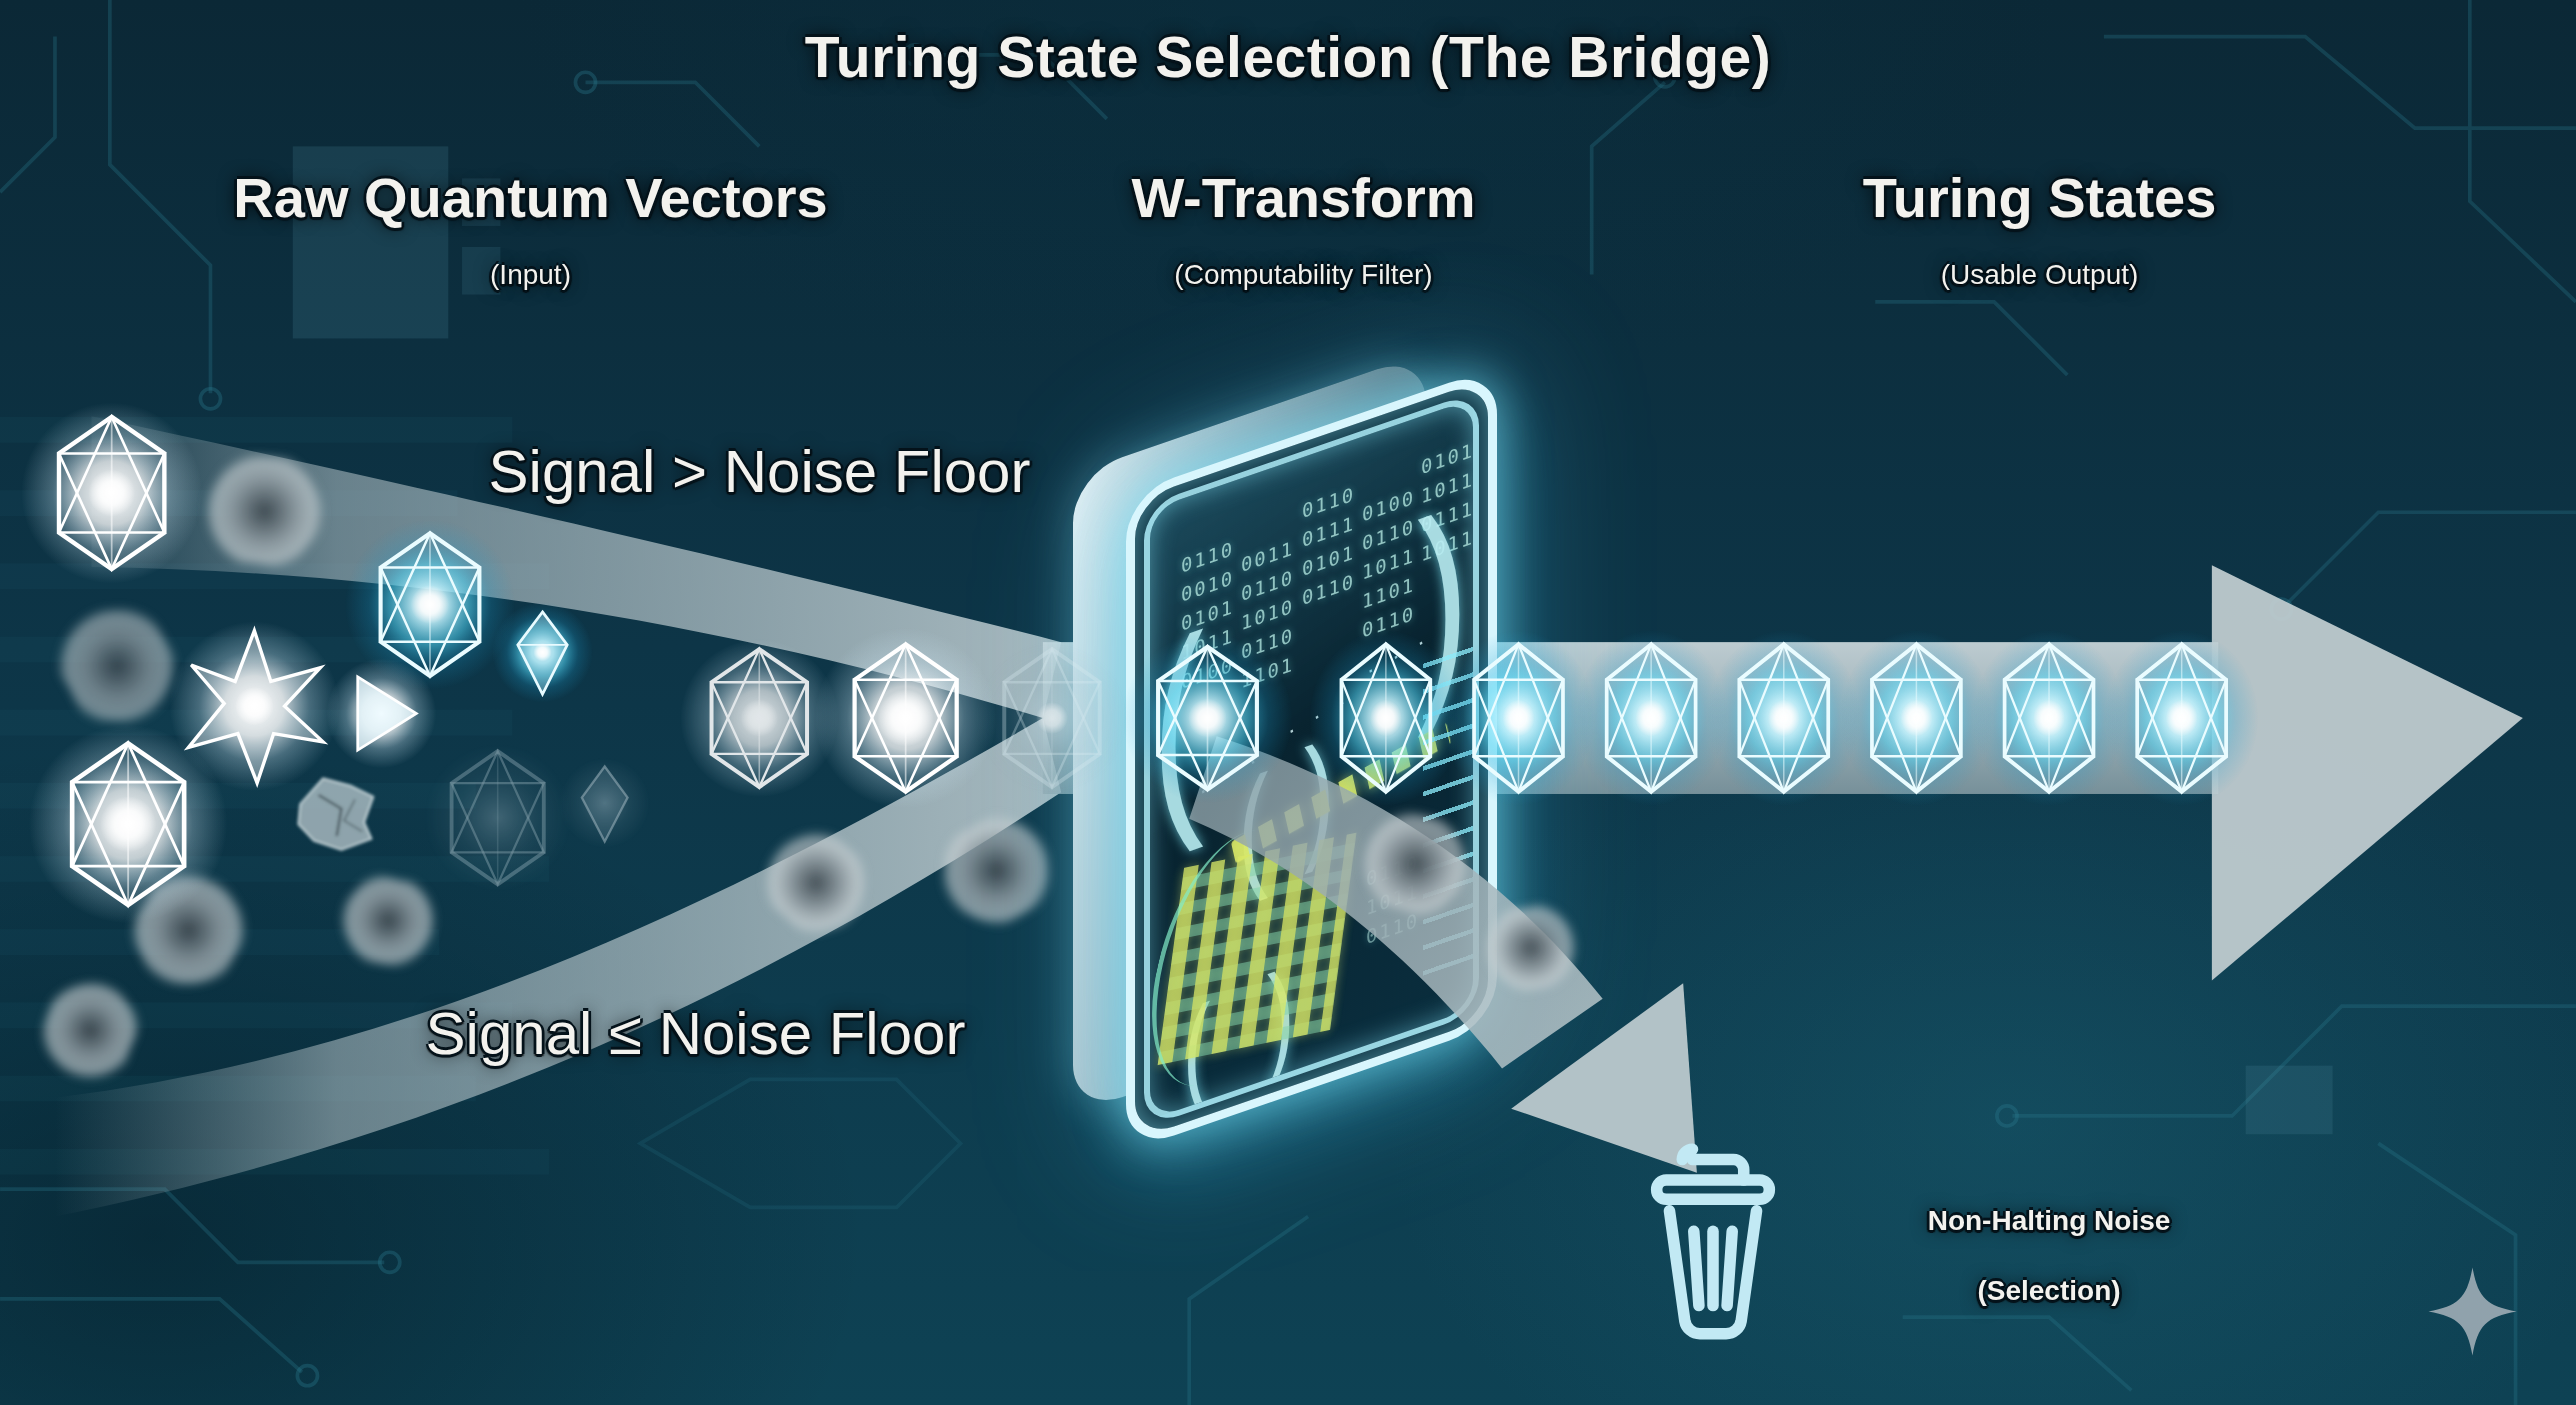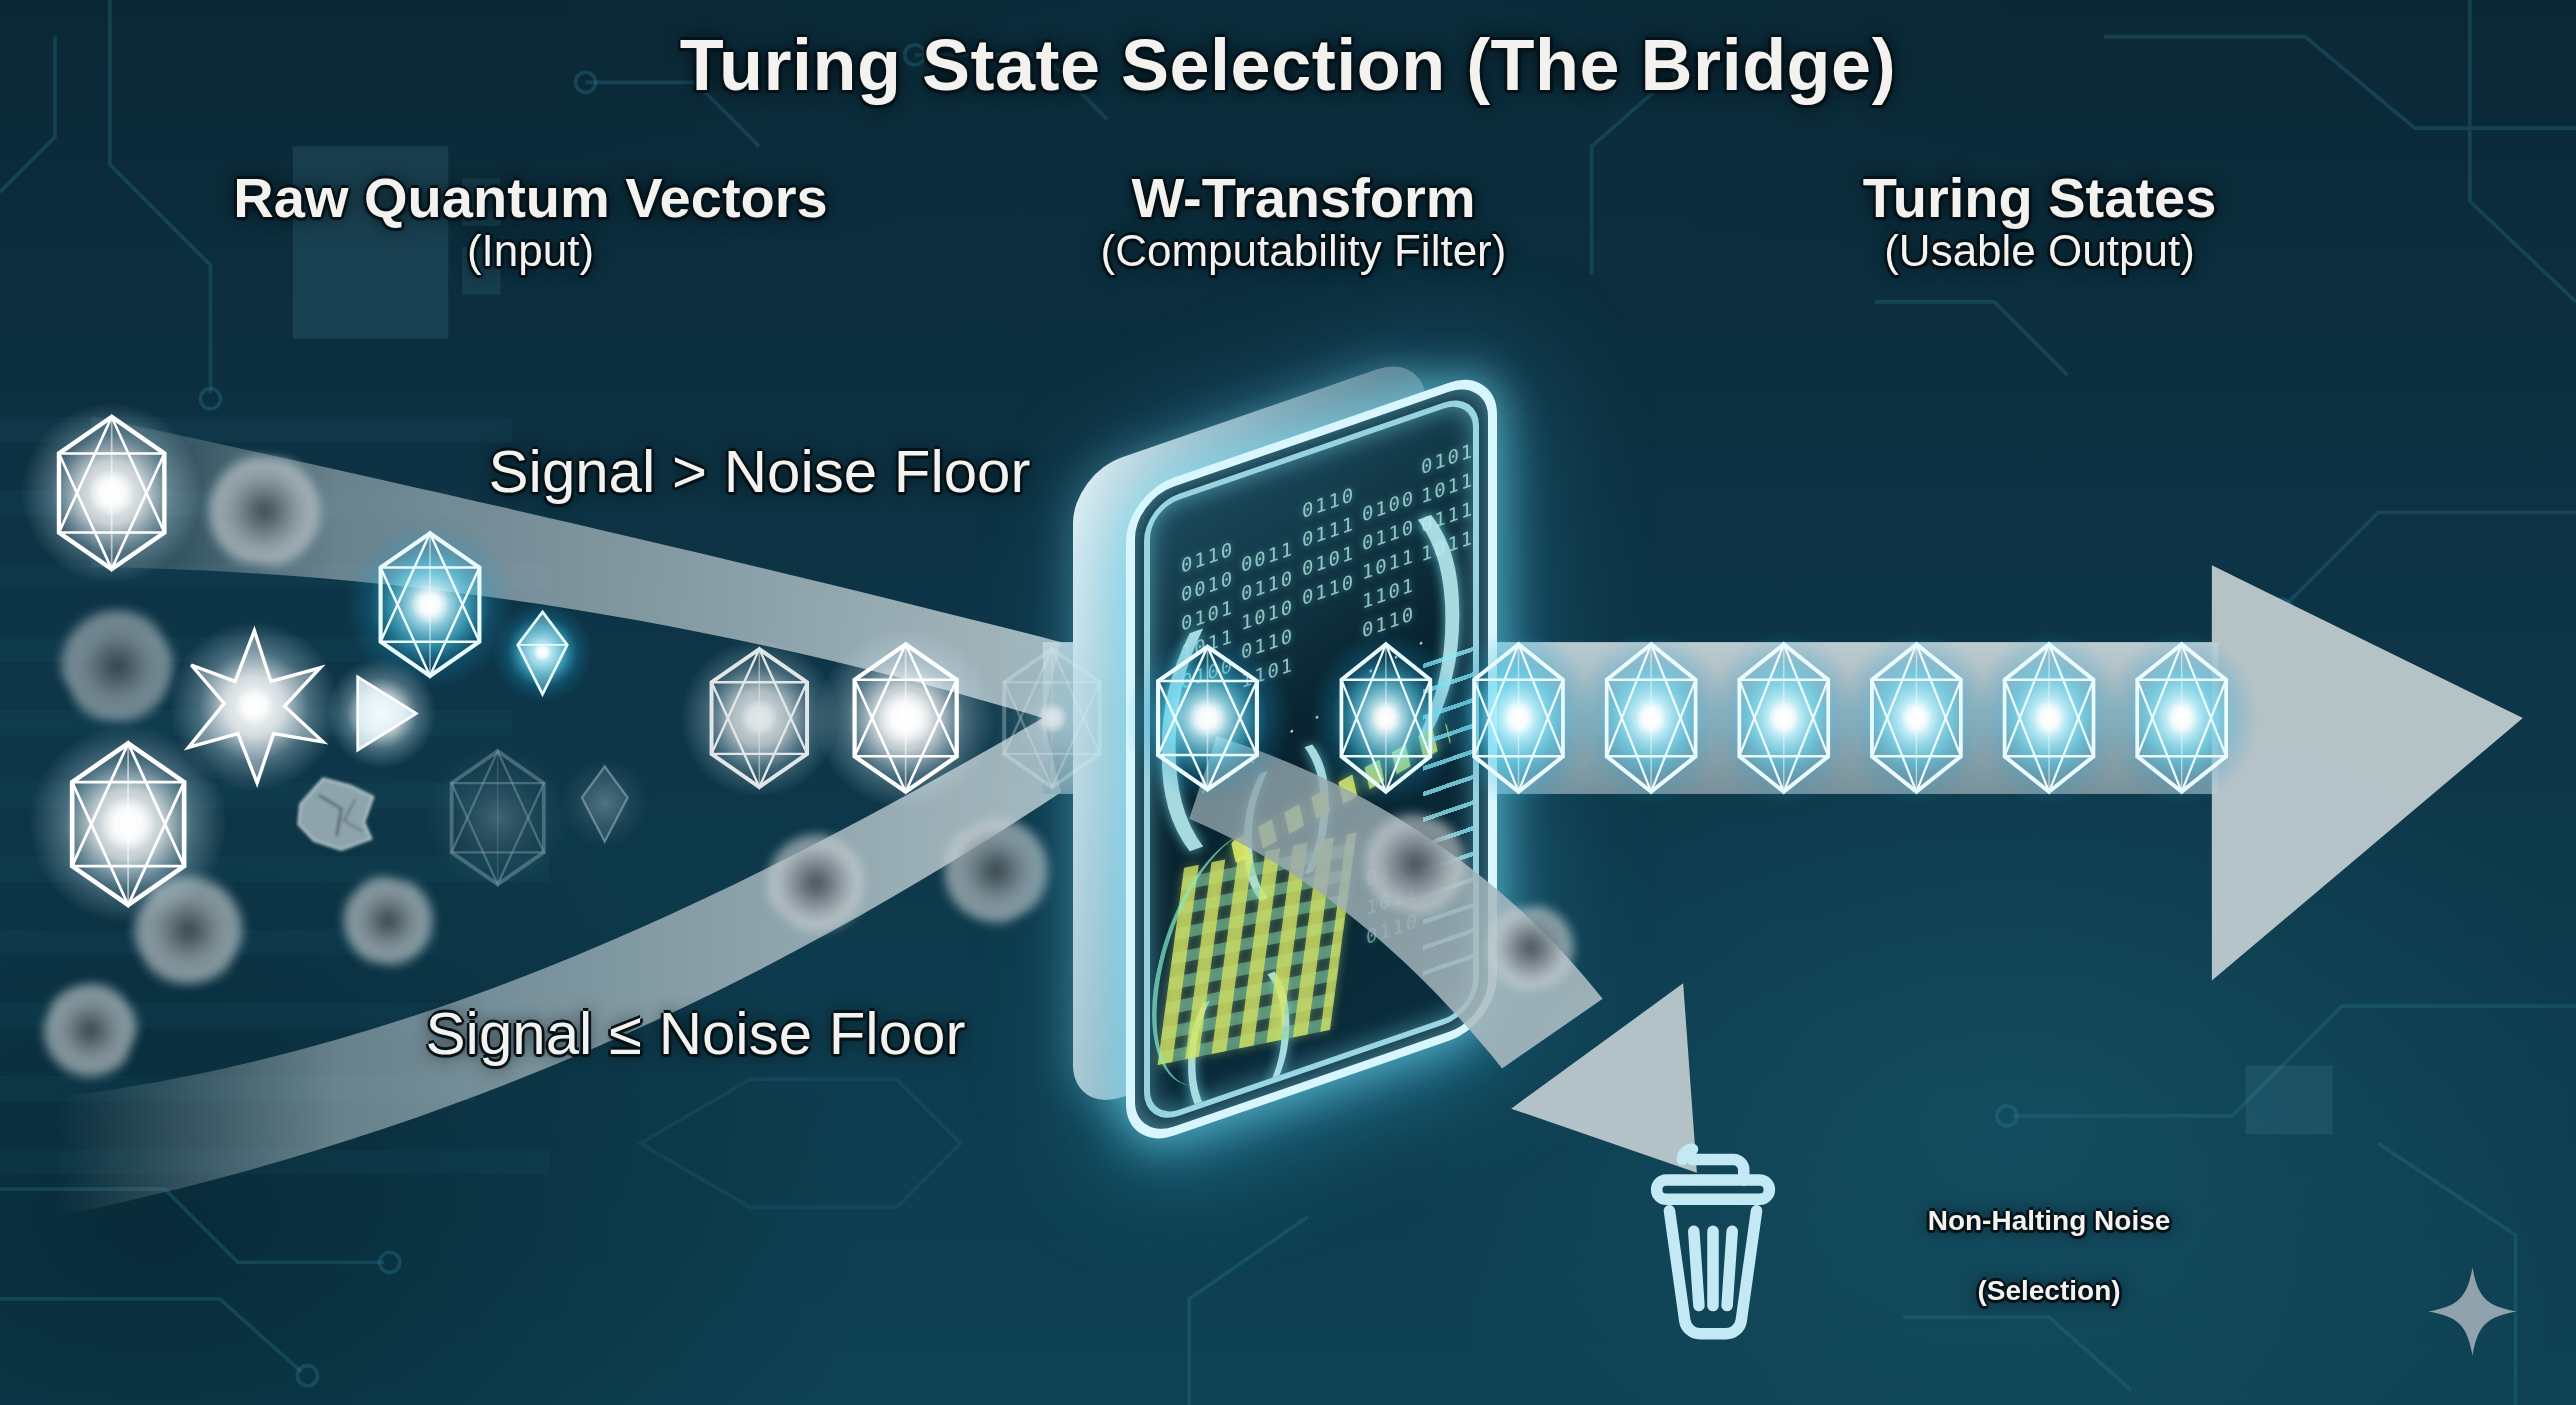--- a/index.html
+++ b/index.html
@@ -9,24 +9,24 @@
     background:
       radial-gradient(1006px 732px at 78% 80%, rgba(32,110,130,.30), transparent 62%),
       radial-gradient(1189px 823px at 6% 88%, rgba(0,12,20,.40), transparent 60%),
       radial-gradient(1098px 640px at 50% 0%, rgba(10,48,64,.55), transparent 70%),
       linear-gradient(180deg,#0b2836 0%,#0d3547 46%,#0e4254 100%);
   }
   svg{position:absolute;left:0;top:0;}
   .txt{position:absolute;color:#f3f2ee;text-align:center;
        text-shadow:0 2.7px 0 #04121a,0 -2.7px 0 #04121a,2.7px 0 0 #04121a,-2.7px 0 0 #04121a,
                    1.8px 1.8px 1.8px #000,-1.8px 1.8px 1.8px #000,0 0 16.5px rgba(0,0,0,.85);}
-  .title{left:0;top:24px;width:2576px;font-size:72px;font-weight:bold;letter-spacing:0.5px;}
+  .title{left:0;top:24px;width:2576px;font-size:57px;font-weight:bold;letter-spacing:0.5px;}
   .col-head{width:695px;top:170px;}
   .col-head .h{font-size:56px;font-weight:bold;line-height:55px;}
-  .col-head .s{font-size:44px;line-height:51px;font-weight:normal;}
+  .col-head .s{font-size:28px;line-height:51px;font-weight:normal;margin-top:24px;}
   .ch-input{left:183px;} .ch-filter{left:956px;} .ch-output{left:1692px;}
   .path-label{font-size:60px;font-weight:normal;width:567px;}
   .lbl-accepted{left:476px;top:437px;}
   .lbl-rejected{left:412px;top:999px;}
   .discard-label{left:1857px;top:1186px;width:384px;font-size:28px;font-weight:bold;line-height:70px;}
 
   
   .panel-wrap{position:absolute;left:1067px;top:340px;width:457px;height:842px;}
   .panel-back{position:absolute;left:5.5px;top:134px;width:353px;height:640px;
       transform:skewY(-19deg);transform-origin:0 0;border-radius:49px;

